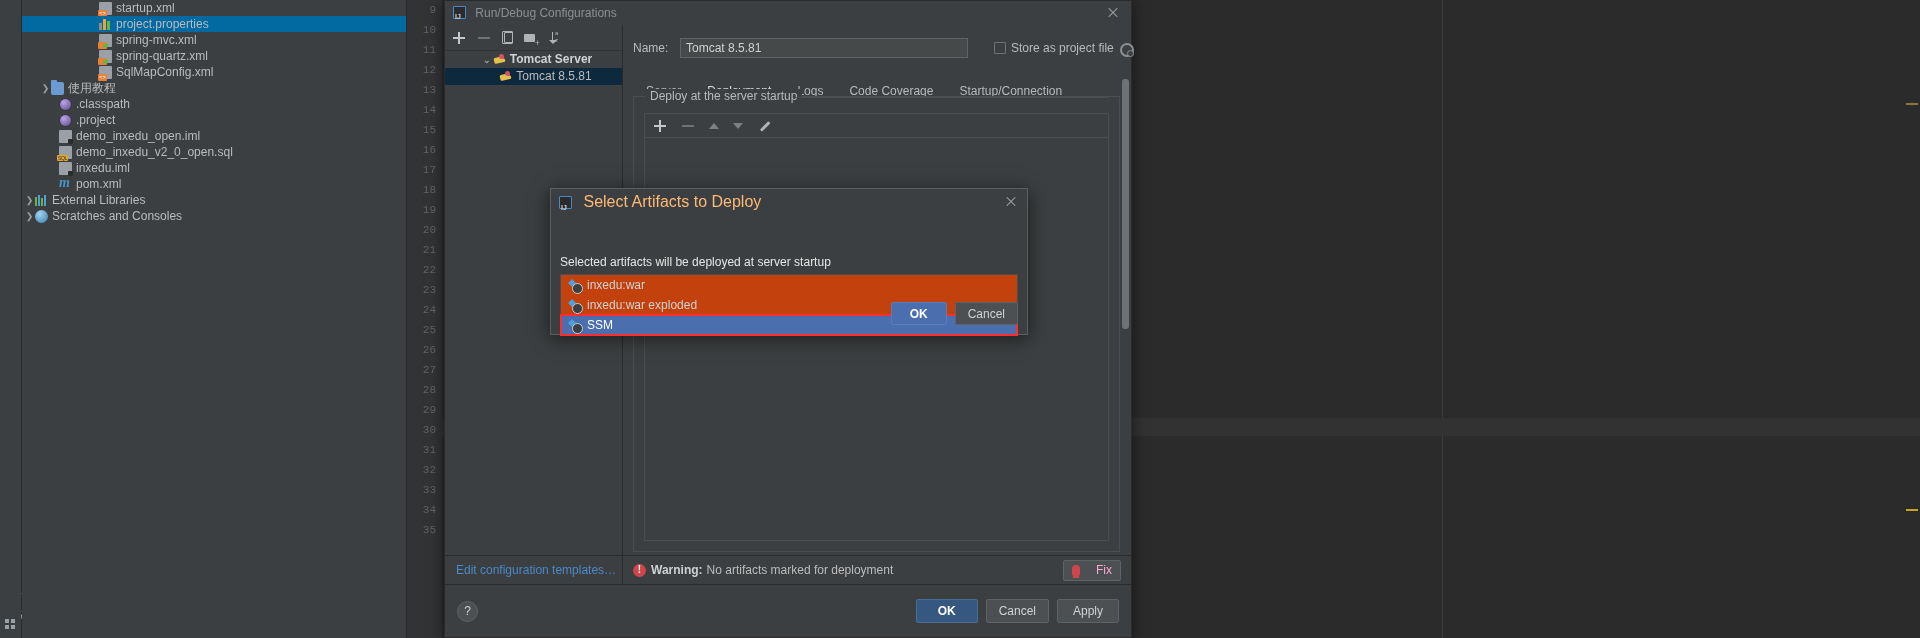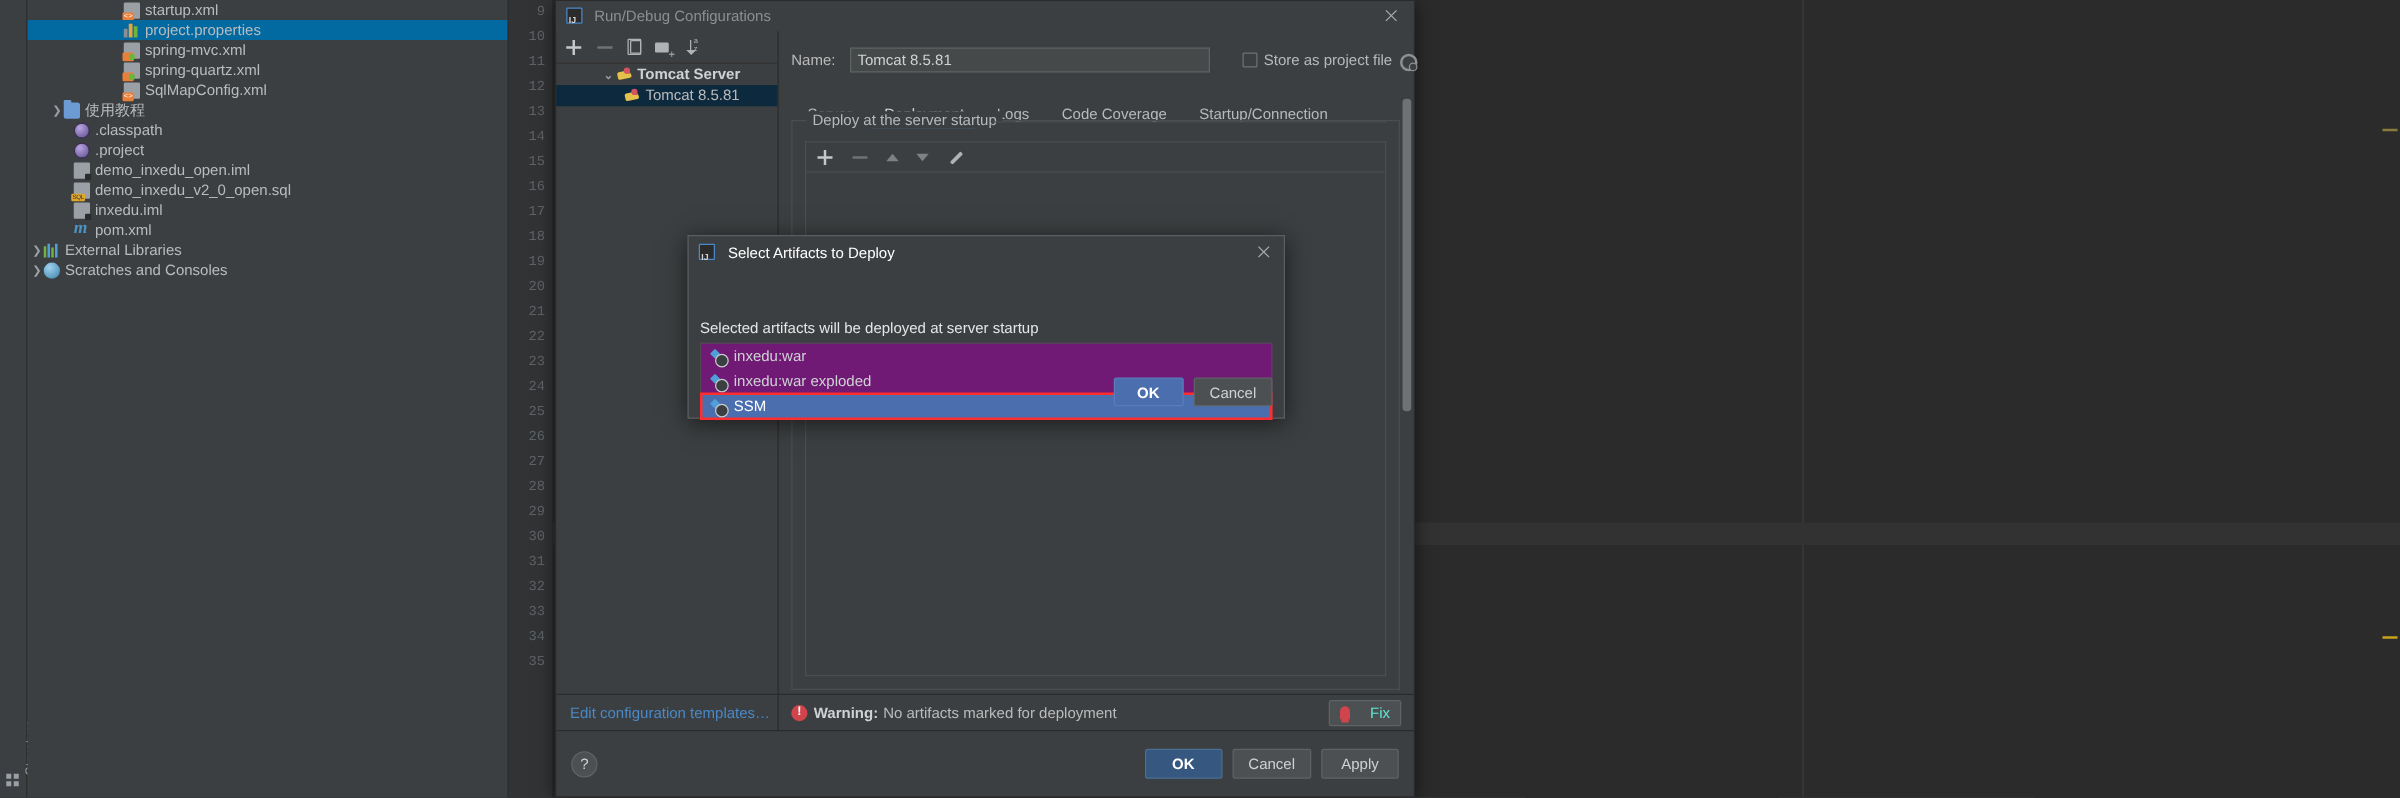--- a/index.html
+++ b/index.html
@@ -304,21 +304,21 @@
   .warn-ic::after {
     content:"!"; position:absolute; left:0; right:0; top:-1px; text-align:center;
     font-size:10px; font-weight:700; color:#fff; line-height:14px;
   }
   .warn-label { font-weight: 700; color: #cfd2d4; font-size: 12px; margin-right: 4px; }
   .warn-text { color: #bbbbbb; font-size: 12px; }
   .fix-btn {
     margin-left: auto; height: 21px; min-width: 57px; padding: 0 8px;
     background: #4c5052; border: 1px solid #5e6364; border-radius: 2px;
     display: flex; align-items: center; justify-content: center; gap: 16px;
-    font-size: 12px; color: #5eead4; cursor: default;
+    font-size: 12px; color: #f9a8d4; cursor: default;
   }
   .fix-bulb {
     width: 8px; height: 11px; background: #d0454c; border-radius: 4px 4px 2px 2px; position: relative;
   }
   .fix-bulb::after {
     content:""; position:absolute; left:1px; bottom:-2px; width:6px; height:2px; background:#d0454c;
   }
 
   .edit-tpl {
     position: absolute; left: 0; bottom: 53px; width: 179px; height: 29px;
@@ -342,41 +342,41 @@
   }
   .btn.primary { background: #365880; border-color: #4a6d92; color: #ffffff; font-weight: 700; }
 
   
   .modal {
     position: absolute; left: 550px; top: 188px; width: 478px; height: 147px;
     background: #3c3f41; border: 1px solid #5a5e60;
     box-shadow: 0 3px 18px rgba(0,0,0,.6); z-index: 40;
   }
   .modal-title {
-    height: 26px; line-height: 26px; padding-left: 8px; font-size: 12px; color: #ffffff;
+    height: 26px; line-height: 26px; padding-left: 8px; font-size: 16px; color: #fdba74;
     position: relative;
   }
   .modal-title .ijicon {
     display:inline-block; width:13px; height:13px; vertical-align:-2px; margin-right:7px;
     background:#2b2b2b; border:1px solid #4a88c7; position:relative; border-radius:1px;
   }
   .modal-title .ijicon::after {
     content:"IJ"; position:absolute; left:1px; top:-2px; font-size:7px; color:#d6d6d6; font-weight:700;
   }
   .modal-close {
     position:absolute; right:9px; top:6px; width:14px; height:14px; cursor:default;
   }
   .modal-close::before, .modal-close::after {
     content:""; position:absolute; left:1px; top:6px; width:12px; height:1px; background:#a9acad;
   }
   .modal-close::before { transform: rotate(45deg); }
   .modal-close::after  { transform: rotate(-45deg); }
   .modal-sub { padding: 3px 0 5px 9px; font-size: 12px; color: #e5e5e5; margin-top: 37px; }
   .art-list {
-    margin: 0 9px; border: 1px solid #4a4e50; background: #701a75;
+    margin: 0 9px; border: 1px solid #4a4e50; background: #c2410c;
   }
   .art-row {
     height: 20px; line-height: 20px; font-size: 12px; color: #cfd2d4;
     padding-left: 7px; white-space: nowrap; position: relative;
   }
   .art-row.selected {
     background: #4b6eaf; outline: 2px solid #ff2d2d; outline-offset: -1px;
     color: #ffffff;
   }
   .art-ic {

